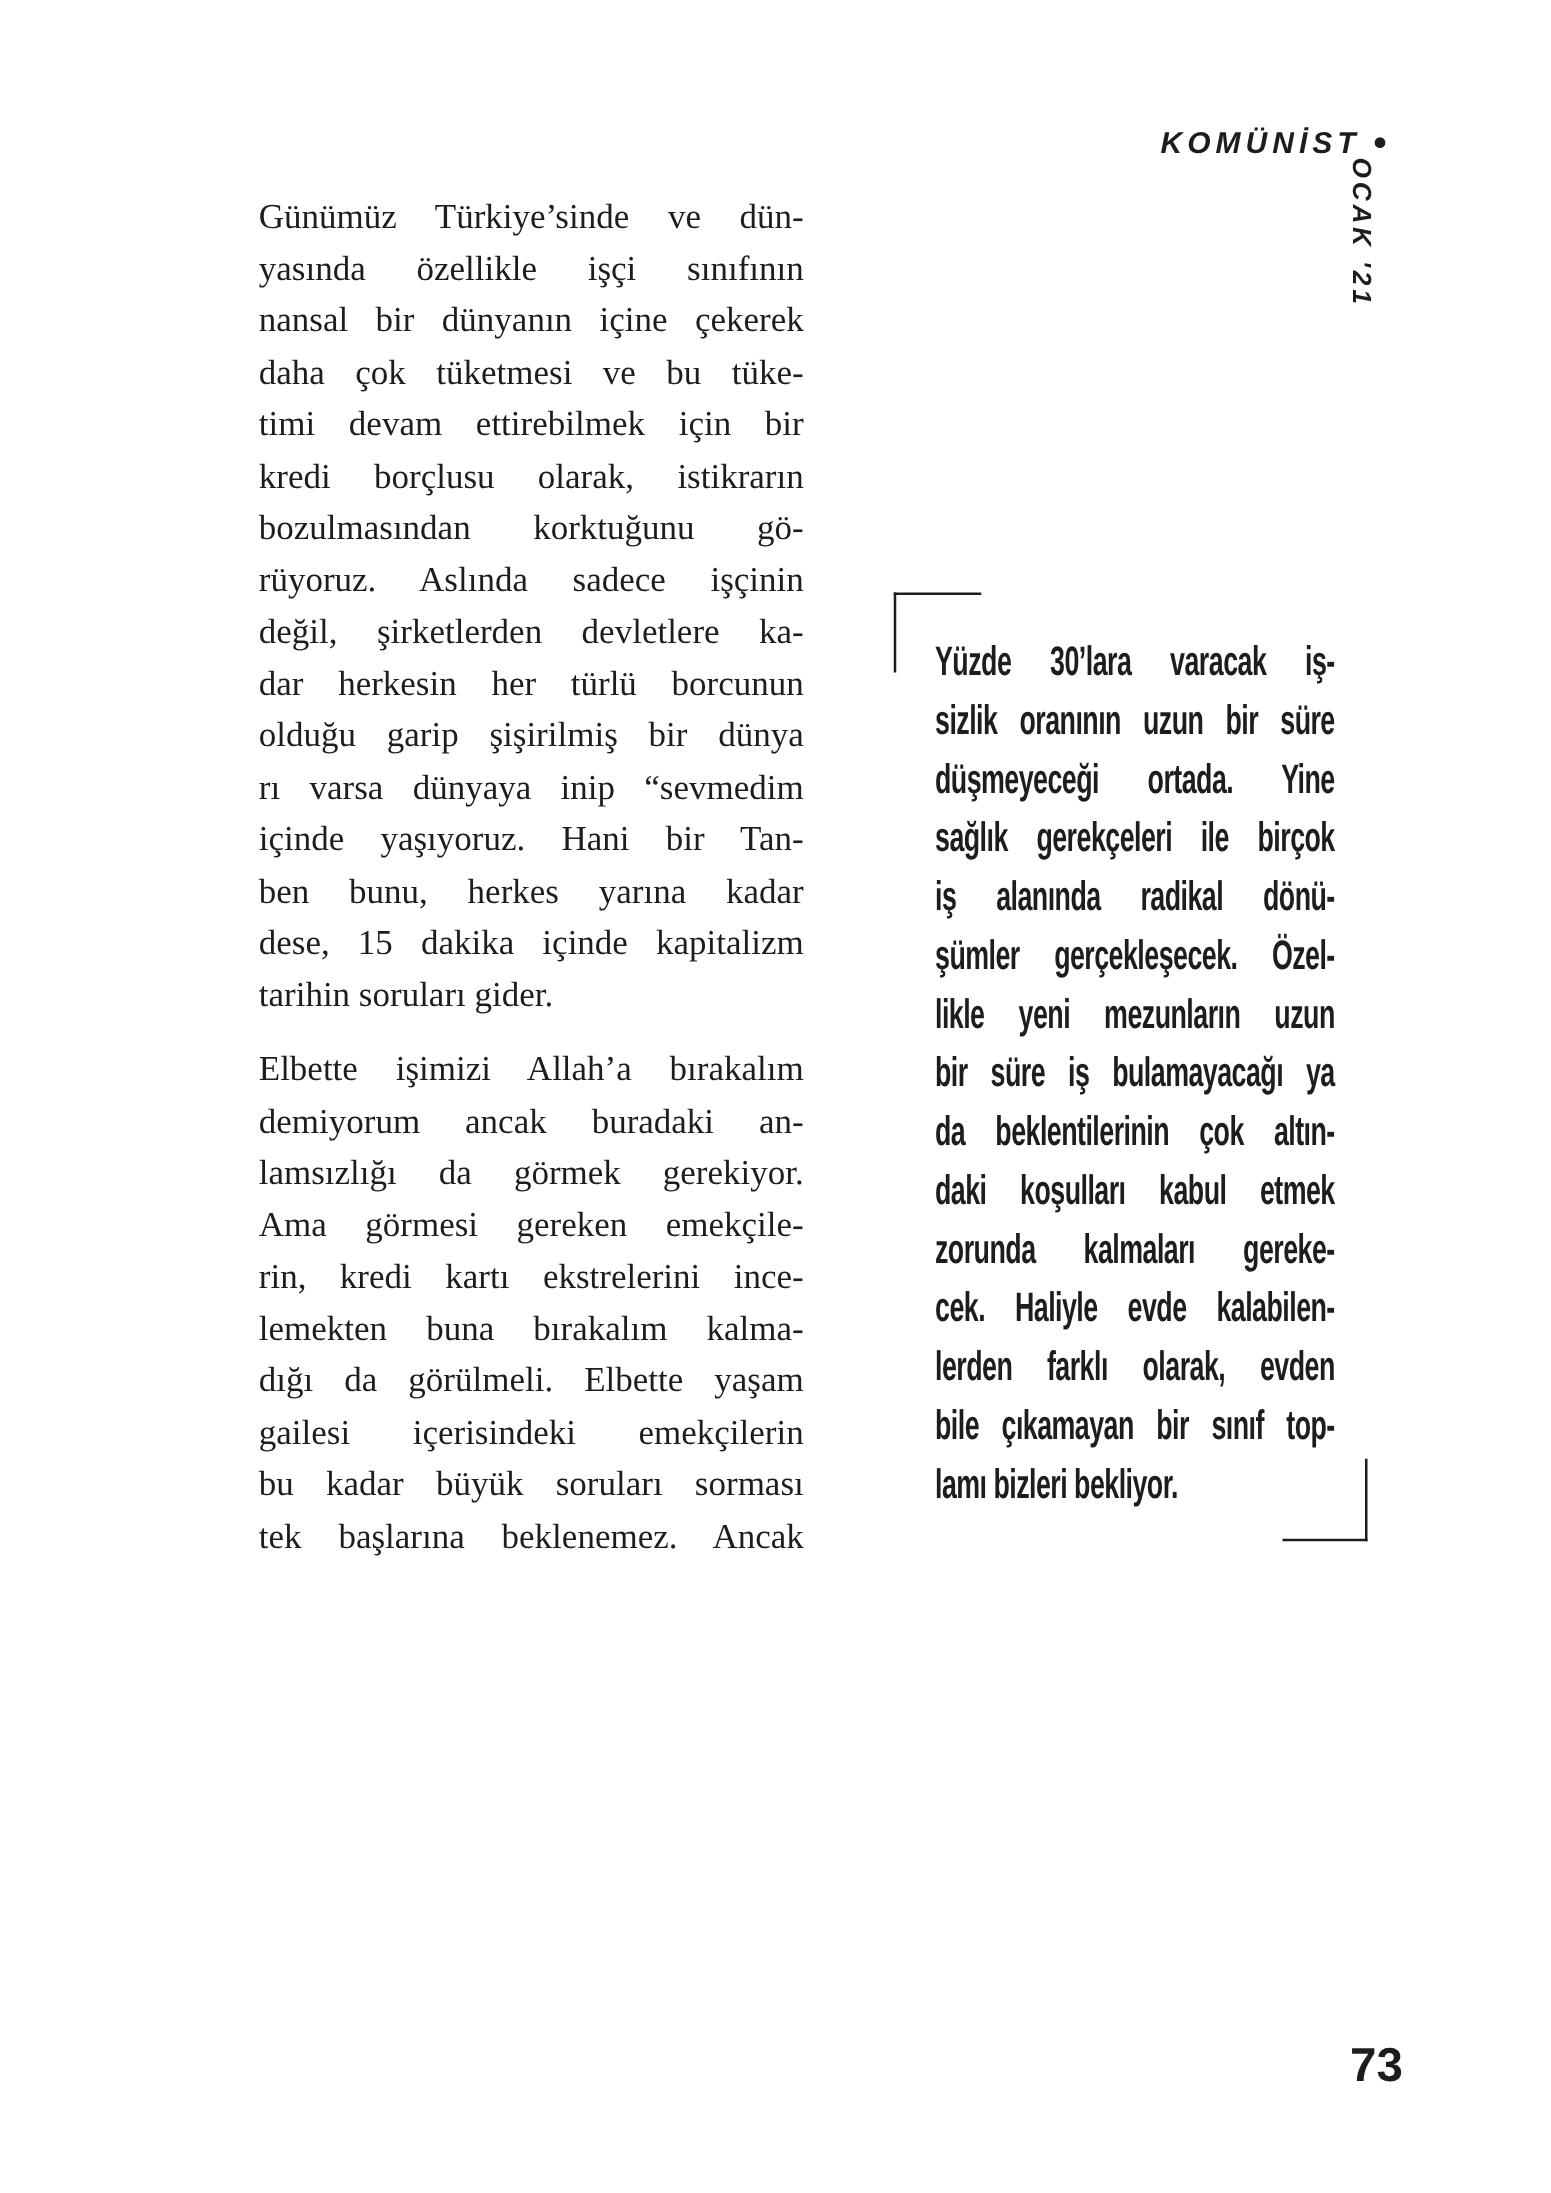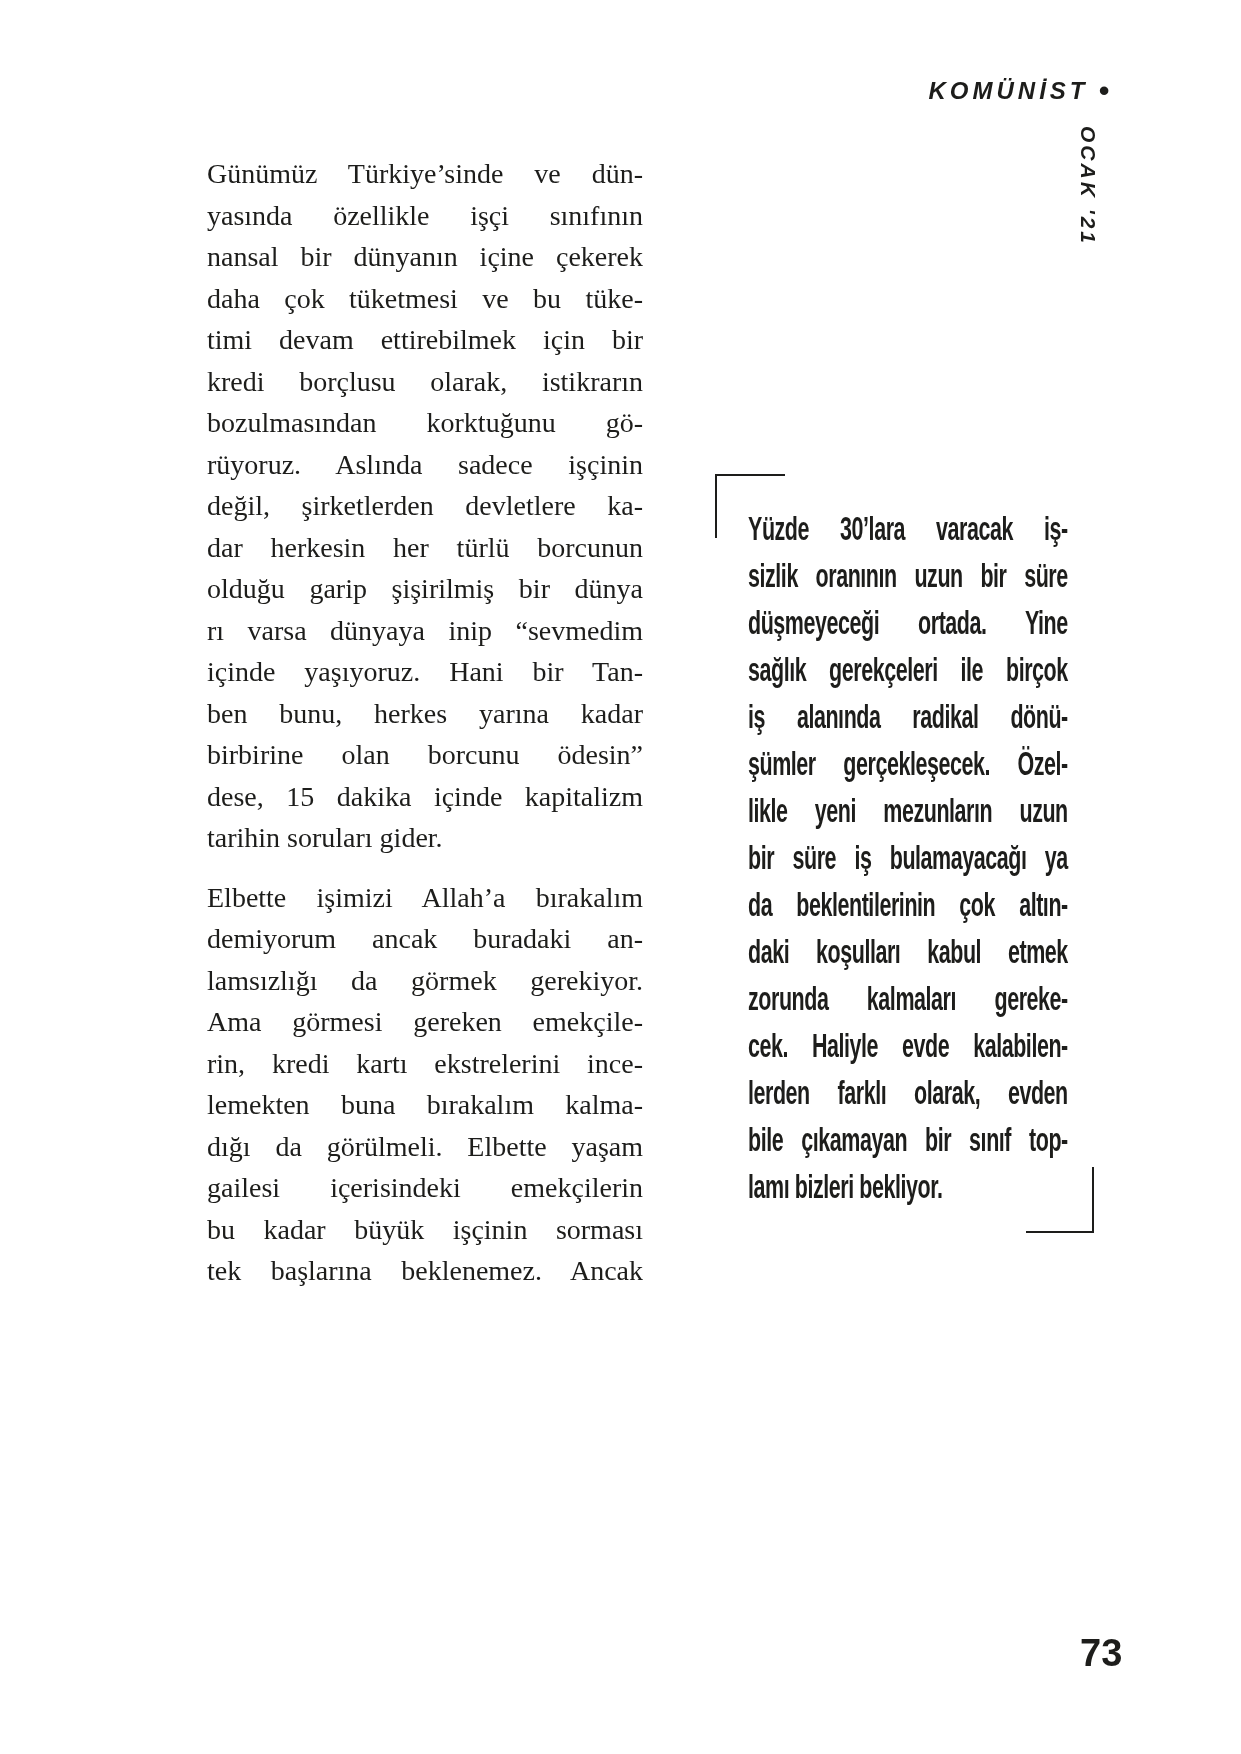--- a/index.html
+++ b/index.html
@@ -4,21 +4,21 @@
 <style>
   html,body{margin:0;padding:0;}
   body{
     width:1241px;height:1754px;background:#ffffff;
     font-family:"Liberation Serif", serif;color:#1d1d1b;
   }
   .page{position:relative;width:1241px;height:1754px;background:#fff;overflow:hidden;}
 
   
   .masthead{
-    position:absolute;top:76px;right:132px;
+    position:absolute;top:100px;right:132px;
     font-family:"Liberation Sans", sans-serif;font-weight:bold;font-style:italic;
     font-size:24px;letter-spacing:4px;display:flex;align-items:center;white-space:nowrap;
   }
   .masthead .bullet{font-size:30px;margin-left:10px;letter-spacing:0;line-height:1;}
   .issue{
     position:absolute;top:126px;left:1076px;
     writing-mode:vertical-rl;
     font-family:"Liberation Sans", sans-serif;font-weight:bold;font-style:italic;
     font-size:21px;letter-spacing:3px;white-space:nowrap;
   }
@@ -77,34 +77,33 @@
       <div class="line">timi devam ettirebilmek için bir</div>
       <div class="line">kredi borçlusu olarak, istikrarın</div>
       <div class="line">bozulmasından korktuğunu gö-</div>
       <div class="line">rüyoruz. Aslında sadece işçinin</div>
       <div class="line">değil, şirketlerden devletlere ka-</div>
       <div class="line">dar herkesin her türlü borcunun</div>
       <div class="line">olduğu garip şişirilmiş bir dünya</div>
       <div class="line">rı varsa dünyaya inip “sevmedim</div>
       <div class="line">içinde yaşıyoruz. Hani bir Tan-</div>
       <div class="line">ben bunu, herkes yarına kadar</div>
-      <div class="line">birbirine olan borcunu ödesin”</div>
       <div class="line">dese, 15 dakika içinde kapitalizm</div>
       <div class="line last">tarihin soruları gider.</div>
     </div>
     <div class="para">
       <div class="line">Elbette işimizi Allah’a bırakalım</div>
       <div class="line">demiyorum ancak buradaki an-</div>
       <div class="line">lamsızlığı da görmek gerekiyor.</div>
       <div class="line">Ama görmesi gereken emekçile-</div>
       <div class="line">rin, kredi kartı ekstrelerini ince-</div>
       <div class="line">lemekten buna bırakalım kalma-</div>
       <div class="line">dığı da görülmeli. Elbette yaşam</div>
       <div class="line">gailesi içerisindeki emekçilerin</div>
-      <div class="line">bu kadar büyük işçinin sorması</div>
+      <div class="line">bu kadar büyük soruları sorması</div>
       <div class="line">tek başlarına beklenemez. Ancak</div>
     </div>
   </main>
 
   <div class="bracket-open"></div>
   <aside class="pq-inner">
     <div class="pq-line">Yüzde 30’lara varacak iş-</div>
     <div class="pq-line">sizlik oranının uzun bir süre</div>
     <div class="pq-line">düşmeyeceği ortada. Yine</div>
     <div class="pq-line">sağlık gerekçeleri ile birçok</div>

